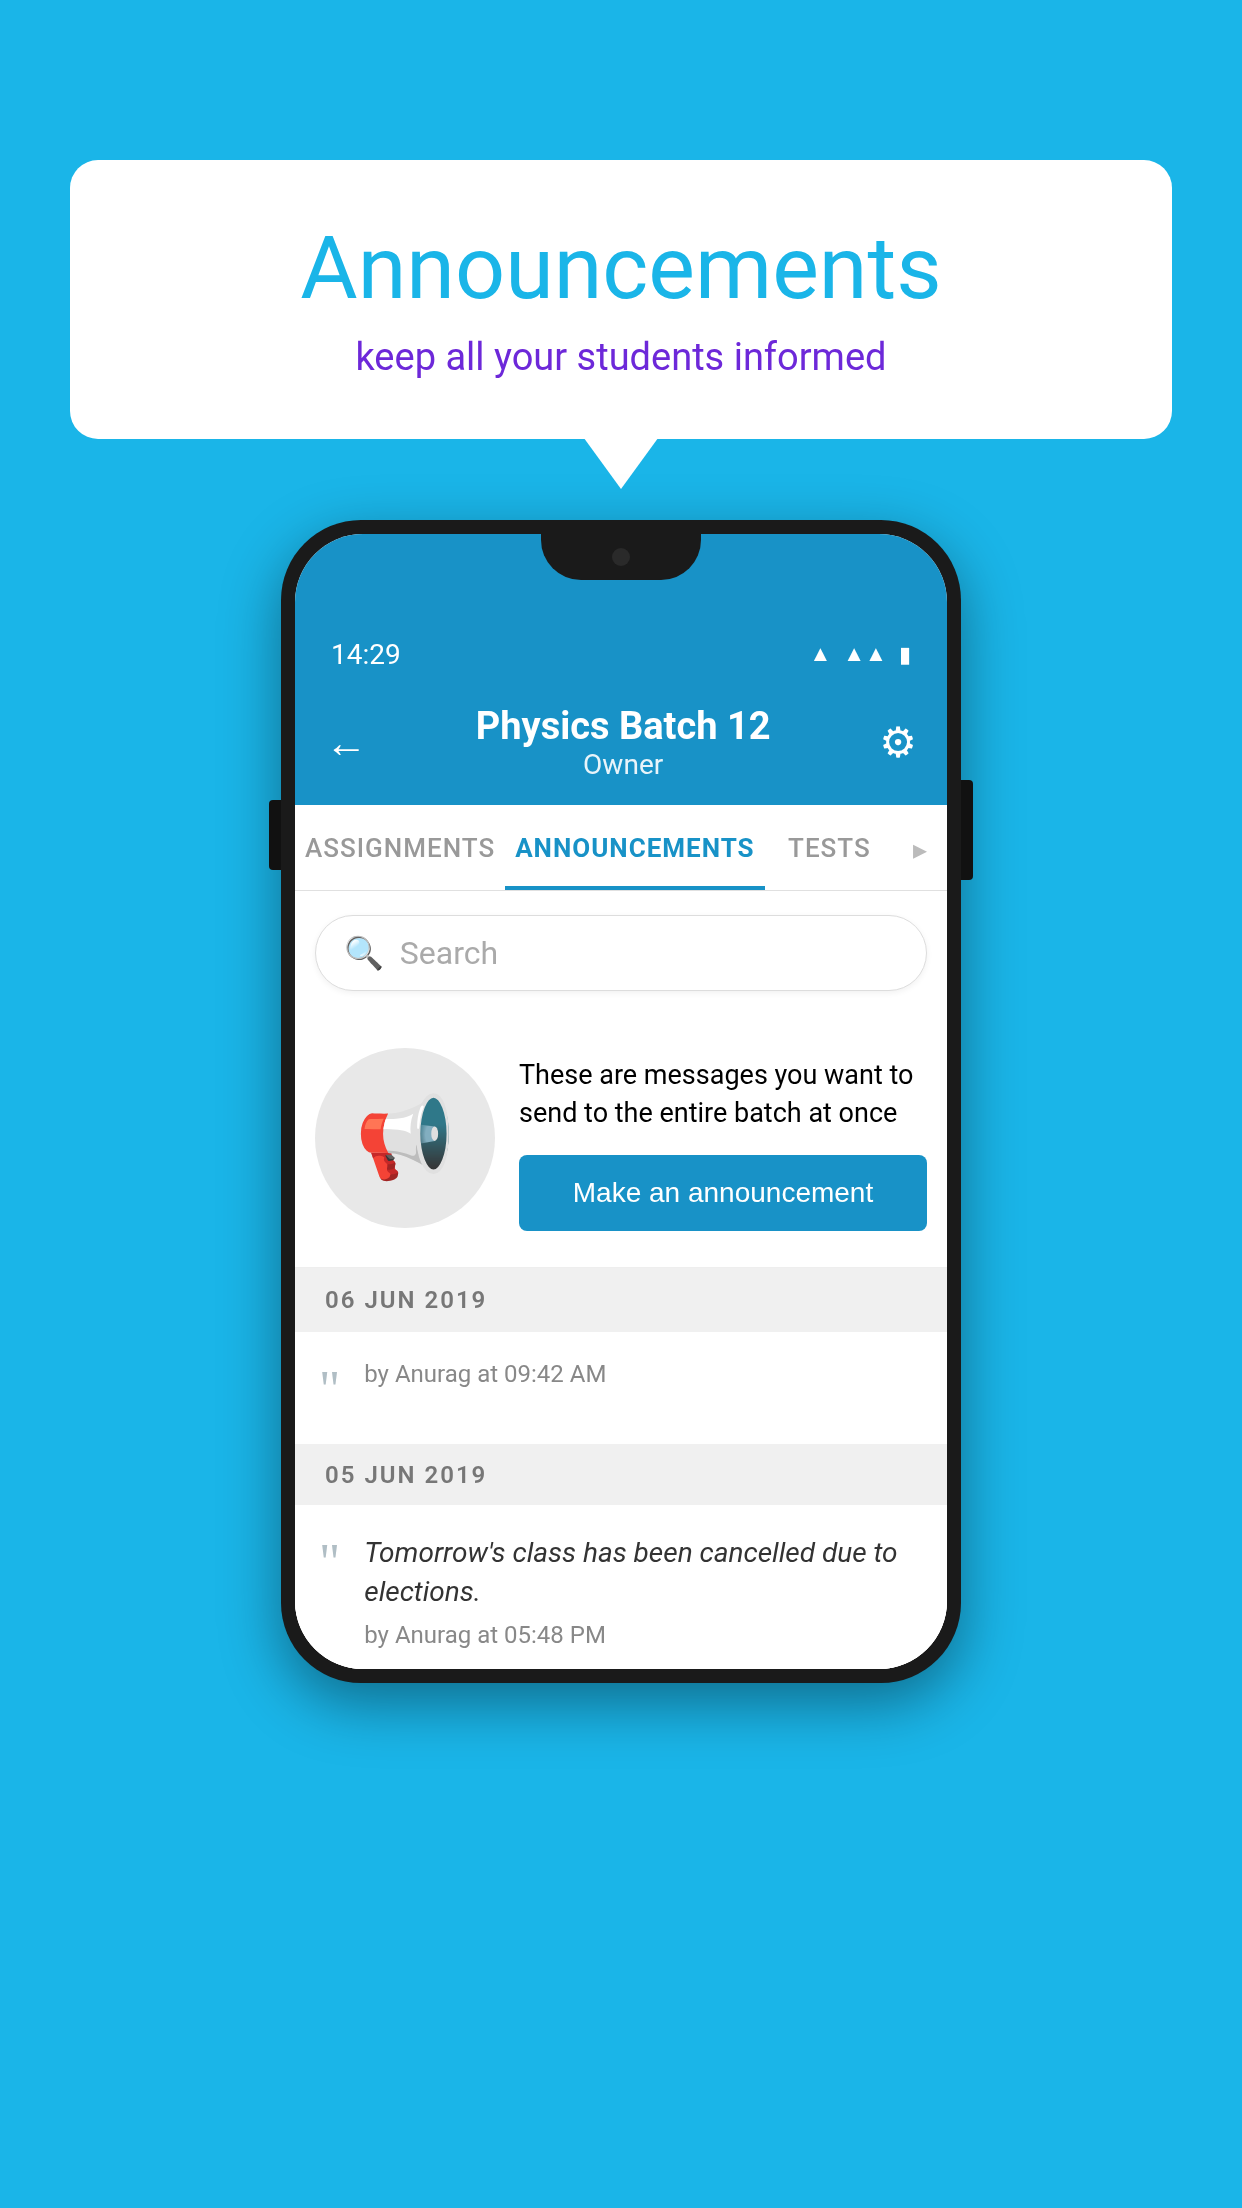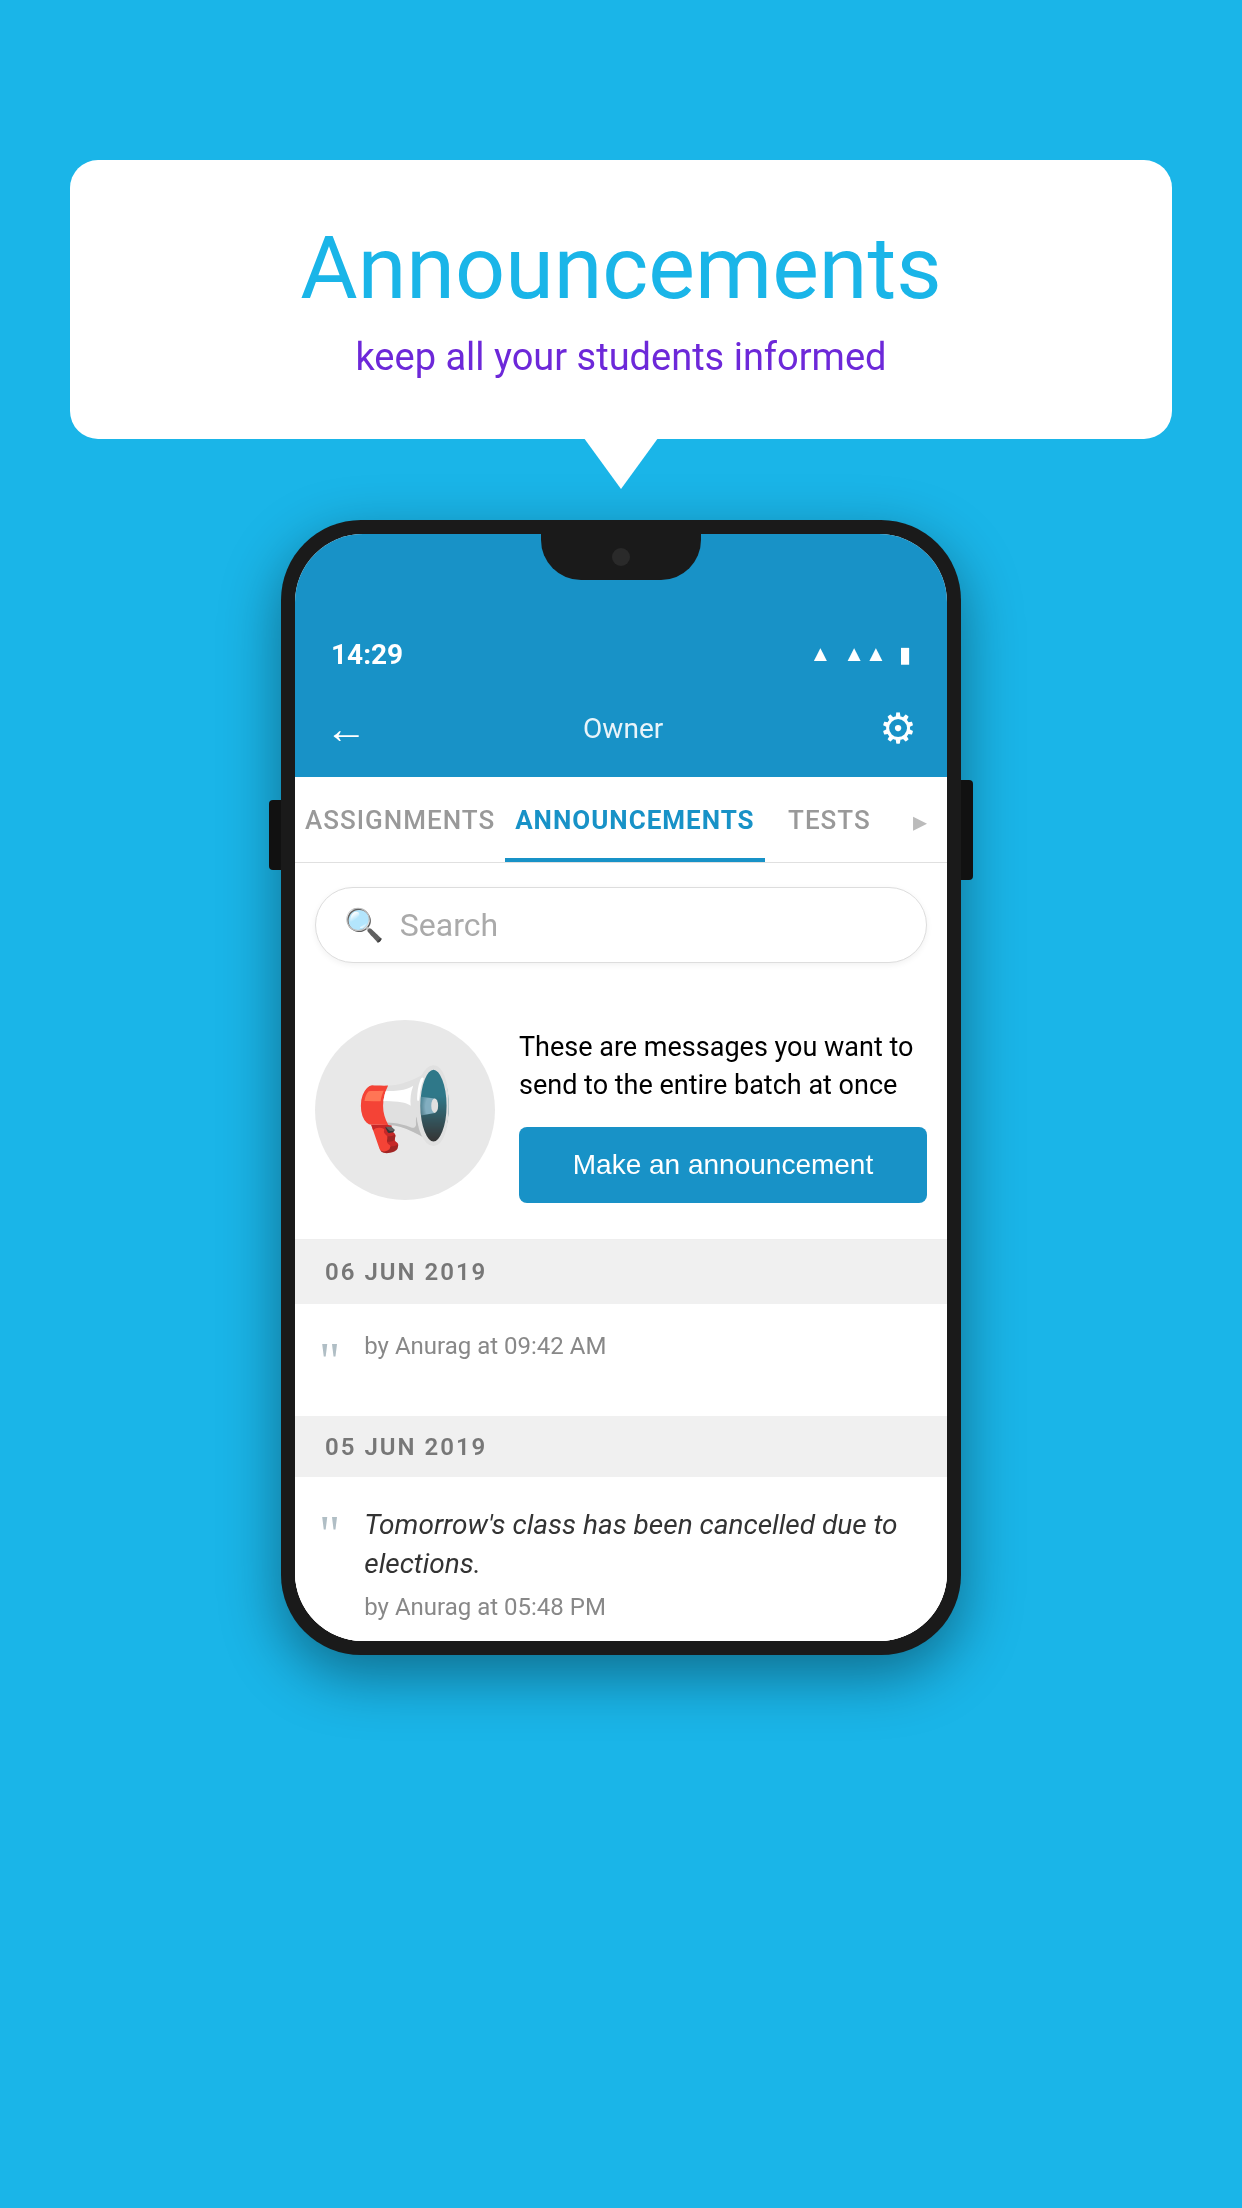--- a/index.html
+++ b/index.html
@@ -144,21 +144,21 @@
       display: flex;
       align-items: center;
       justify-content: space-between;
       padding: 0 36px;
       padding-top: 10px;
     }
 
     .status-time {
       color: white;
       font-size: 28px;
-      font-weight: 700;
+      font-weight: 400;
     }
 
     .status-icons {
       display: flex;
       align-items: center;
       gap: 12px;
     }
 
     
     .app-header {
@@ -392,20 +392,21 @@
         <div class="status-icons">
           <span style="color:white;font-size:22px;">▲</span>
           <span style="color:white;font-size:22px;">▲▲</span>
           <span style="color:white;font-size:22px;">▮</span>
         </div>
       </div>
 
       <div class="app-header">
         <span class="back-arrow">←</span>
         <div class="header-center">
+          <div class="header-title">Physics Batch 12</div>
           <div class="header-subtitle">Owner</div>
         </div>
         <span class="gear-icon">⚙</span>
       </div>
 
       <div class="tabs-container">
         <div class="tab">
           <span>ASSIGNMENTS</span>
         </div>
         <div class="tab active">

